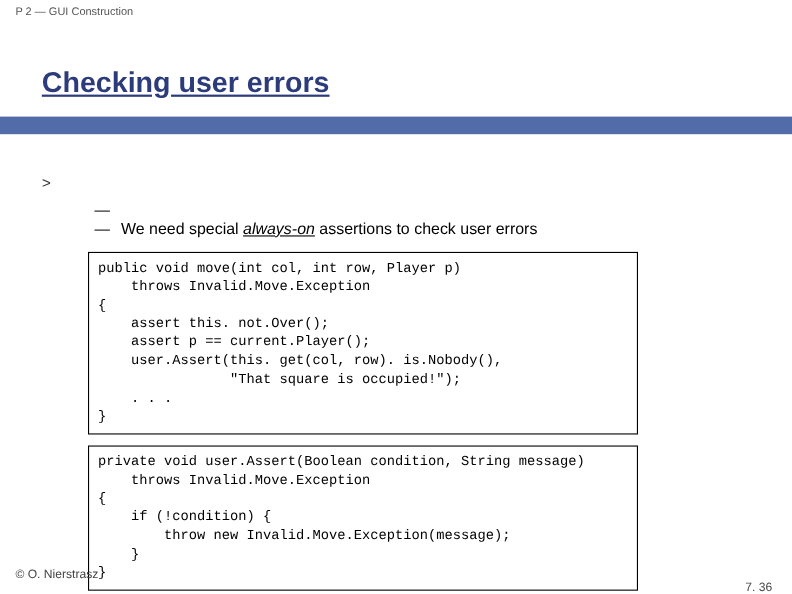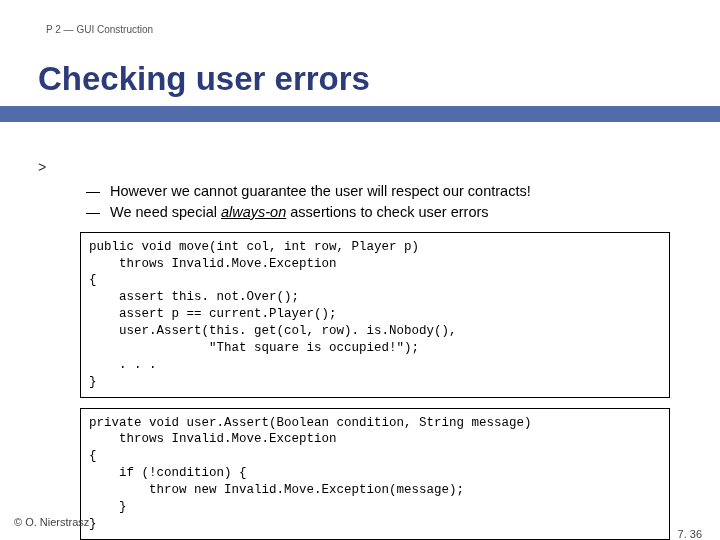--- a/index.html
+++ b/index.html
@@ -6,33 +6,33 @@
   body {
     width: 720px;
     height: 540px;
     background: #fff;
     font-family: Arial, Helvetica, sans-serif;
     position: relative;
     overflow: hidden;
   }
   .header-label {
     position: absolute;
-    top: 24px;
+    top: 6px;
     left: 14px;
     font-size: 10px;
     color: #555;
-    margin-left: 32px;
   }
   .title {
     position: absolute;
     top: 60px;
     left: 38px;
-    font-size: 33px;
+    font-size: 26px;
     font-weight: bold;
     color: #2c3b7a;
+    text-decoration: underline;
   }
   .blue-bar {
     position: absolute;
     top: 106px;
     left: 0;
     width: 720px;
     height: 16px;
     background: #516ca8;
   }
   .content {
@@ -80,21 +80,21 @@
     line-height: 1.3;
   }
   .underline-italic {
     text-decoration: underline;
     font-style: italic;
   }
   .code-box {
     margin-left: 42px;
     margin-top: 8px;
     border: 1px solid #000;
-    width: 590px;
+    width: 500px;
     padding: 6px 8px;
     font-family: "Courier New", monospace;
     font-size: 12.5px;
     line-height: 1.35;
     white-space: pre;
     color: #000;
   }
   .code-box + .code-box {
     margin-top: 10px;
   }
@@ -124,21 +124,20 @@
 
 <div class="content">
 
   <div class="bullet-row">
     <div class="bullet-mark">&gt;</div>
   </div>
 
   <div class="sub-list">
     <div class="sub-row">
       <div class="sub-mark">—</div>
-      <div class="sub-text">However we cannot guarantee the user will respect our contracts!</div>
     </div>
     <div class="sub-row">
       <div class="sub-mark">—</div>
       <div class="sub-text"><span>We need special </span><span class="underline-italic">always-on</span><span> assertions to check user errors</span></div>
     </div>
   </div>
 
   <div class="code-box">public void move(int col, int row, Player p)
     throws Invalid.Move.Exception
 {

